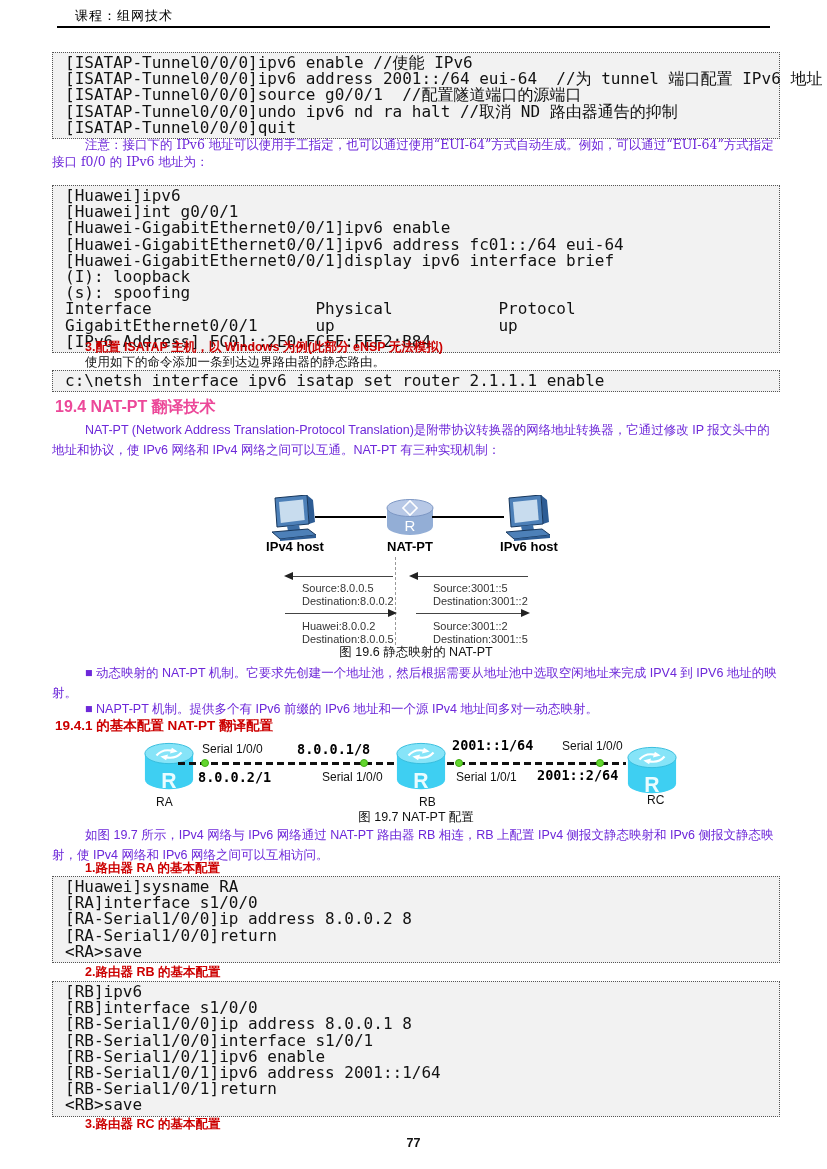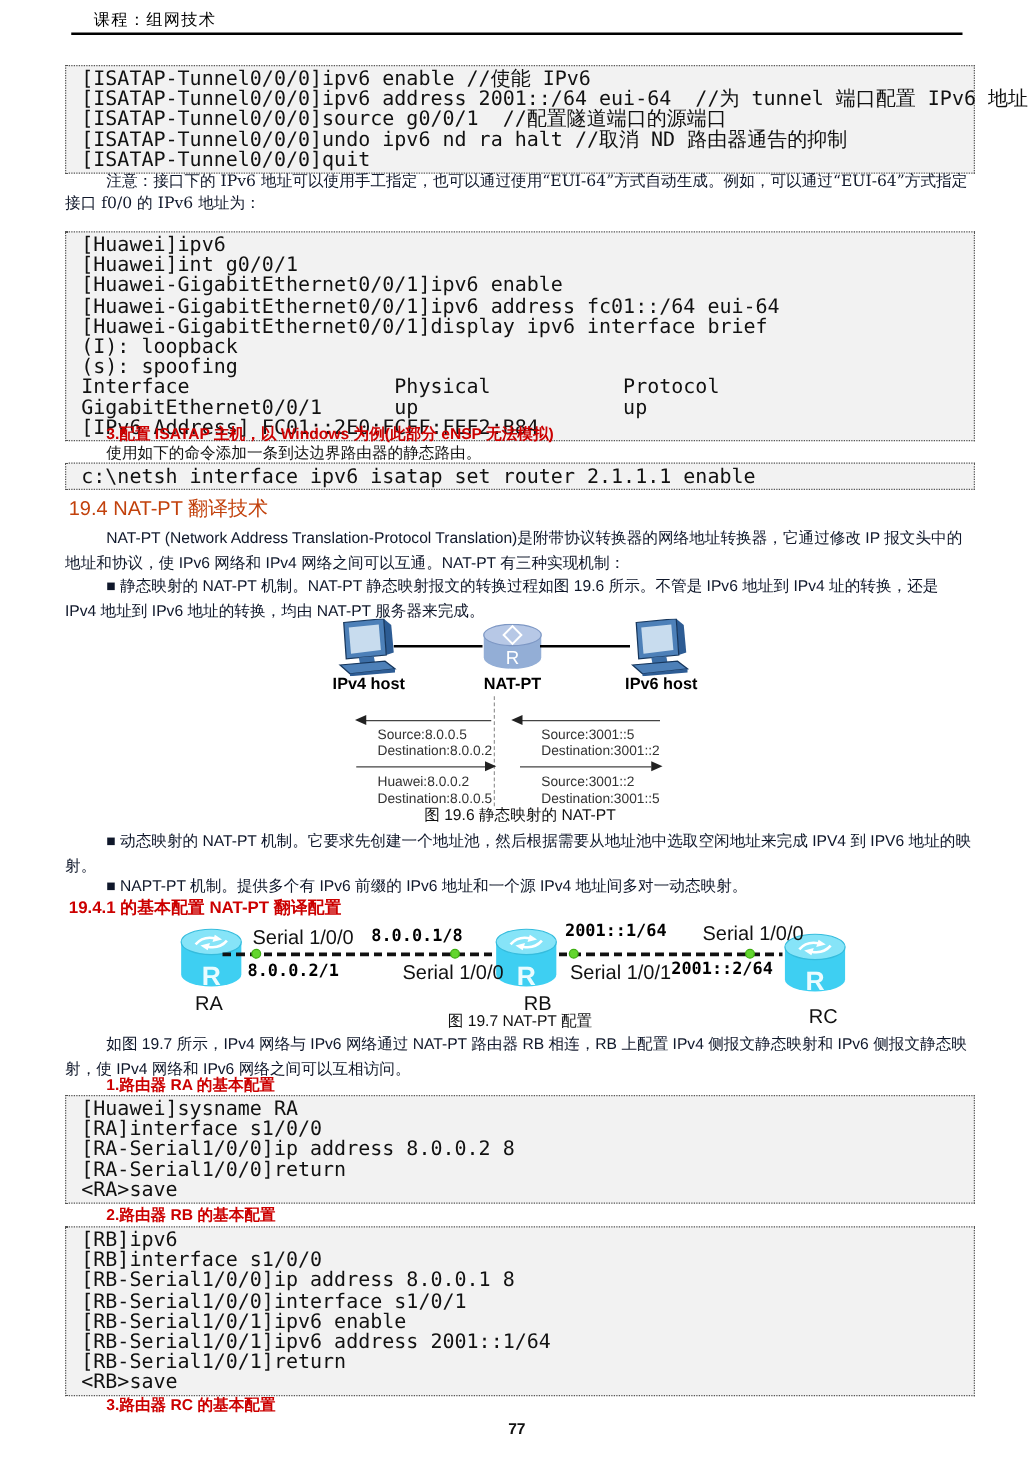--- a/index.html
+++ b/index.html
@@ -16,44 +16,44 @@
     position:absolute; left:52px; width:728px; background:#f2f2f2;
     border:1px dotted #555; padding:2px 8px 2px 12px;
   }
   .code pre {
     font-family:"DejaVu Sans Mono","Liberation Mono",monospace;
     font-size:16px; line-height:16.2px; color:#111; white-space:pre;
   }
 
   .red-h { position:absolute; left:85px; color:#cc0000; font-weight:bold; font-size:12.5px; }
   .plain-line { position:absolute; left:85px; font-size:12.5px; color:#111; }
-  .sec-h { position:absolute; left:55px; color:#c2410c; font-weight:normal; font-size:16px; }
+  .sec-h { position:absolute; left:55px; color:#ec4899; font-weight:bold; font-size:16px; }
   .sub-h { position:absolute; left:55px; color:#cc0000; font-weight:bold; font-size:13.5px; }
 
-  .body-text { position:absolute; left:52px; width:726px; font-size:12.5px; line-height:19.5px; color:#0f172a; }
+  .body-text { position:absolute; left:52px; width:726px; font-size:12.5px; line-height:19.5px; color:#6d28d9; }
   .indent { text-indent:33px; }
   .note-text { font-family:"DejaVu Serif","Liberation Serif",serif; line-height:17px; }
 
   .fig { position:absolute; left:52px; width:728px; }
   .icon { position:absolute; }
   .node-label { position:absolute; width:80px; text-align:center; font-weight:bold; font-size:13px; color:#000; }
   .hline { position:absolute; height:2px; background:#000; }
   .thin  { position:absolute; height:1px; background:#444; }
   .arr { position:absolute; width:0; height:0; border-top:4px solid transparent; border-bottom:4px solid transparent; }
   .arr-left  { border-right:9px solid #222; }
   .arr-right { border-left:9px solid #222; }
   .vdash { position:absolute; width:0; border-left:1px dashed #999; }
   .fig-label { position:absolute; font-size:11px; color:#333; line-height:13px; white-space:nowrap; }
   .linkdash {
     position:absolute; height:3px;
     background:repeating-linear-gradient(90deg,#111 0px,#111 7px,rgba(0,0,0,0) 7px,rgba(0,0,0,0) 11px);
   }
   .dot { position:absolute; width:8px; height:8px; border-radius:50%; background:#63d62e; border:1px solid #3fae12; }
   .mono-b { position:absolute; font-family:"DejaVu Sans Mono","Liberation Mono",monospace; font-weight:bold; font-size:13.5px; color:#000; white-space:nowrap; }
-  .rname { position:absolute; font-size:16px; color:#111; }
+  .rname { position:absolute; font-size:12px; color:#111; }
   .caption { position:absolute; left:0; width:100%; text-align:center; font-size:12.5px; color:#111; }
   .footer { position:absolute; left:0; top:1136px; width:100%; text-align:center; font-size:12.5px; font-weight:bold; color:#111; }
 </style>
 </head>
 <body>
 
 <div class="page">
 
   <div class="hdr-label">课程：组网技术</div>
   <div class="hdr-rule"></div>
@@ -83,21 +83,20 @@
 
   <div class="red-h" style="top:339px">3.配置 ISATAP 主机，以 Windows 为例(此部分 eNSP 无法模拟)</div>
   <div class="plain-line" style="top:354px">使用如下的命令添加一条到达边界路由器的静态路由。</div>
 
   <div class="code" style="top:370px">
     <pre>c:\netsh interface ipv6 isatap set router 2.1.1.1 enable</pre>
   </div>
 
   <div class="sec-h" style="top:397px">19.4 NAT-PT 翻译技术</div>
   <div class="body-text indent" style="top:421px">NAT-PT (Network Address Translation-Protocol Translation)是附带协议转换器的网络地址转换器，它通过修改 IP 报文头中的地址和协议，使 IPv6 网络和 IPv4 网络之间可以互通。NAT-PT 有三种实现机制：</div>
-  <div class="body-text indent" style="top:460px">■ 静态映射的 NAT-PT 机制。NAT-PT 静态映射报文的转换过程如图 19.6 所示。不管是 IPv6 地址到 IPv4 址的转换，还是 IPv4 地址到 IPv6 地址的转换，均由 NAT-PT 服务器来完成。</div>
 
   <div class="fig" style="top:493px; height:170px">
 
     <svg class="icon" style="left:218px; top:2px" width="50" height="46" viewBox="0 0 50 46">
       <polygon points="37,0 43,5 45,27 39,29" fill="#2d5c94"></polygon>
       <polygon points="5,3 37,0 39,29 7,32" fill="#4d80b8" stroke="#16365c" stroke-width="1"></polygon>
       <polygon points="9,7 33,4.5 34.7,25 10.8,28" fill="#c8dcee"></polygon>
       <polygon points="17,31 29,30 30,35 18,36" fill="#3c6ea6"></polygon>
       <polygon points="2,37 38,34 46,40 10,44" fill="#4d80b8" stroke="#16365c" stroke-width="1"></polygon>
       <polygon points="10,44 46,40 46,43 10,46" fill="#2d5c94"></polygon>
@@ -208,21 +207,21 @@
     <div class="mono-b" style="left:146px; top:38px">8.0.0.2/1</div>
     <div class="mono-b" style="left:245px; top:10px">8.0.0.1/8</div>
     <div class="rname" style="left:270px; top:39px">Serial 1/0/0</div>
     <div class="mono-b" style="left:400px; top:6px">2001::1/64</div>
     <div class="rname" style="left:404px; top:39px">Serial 1/0/1</div>
     <div class="rname" style="left:510px; top:8px">Serial 1/0/0</div>
     <div class="mono-b" style="left:485px; top:36px">2001::2/64</div>
 
     <div class="rname" style="left:104px; top:64px">RA</div>
     <div class="rname" style="left:367px; top:64px">RB</div>
-    <div class="rname" style="left:595px; top:74px">RC</div>
+    <div class="rname" style="left:595px; top:62px">RC</div>
 
     <div class="caption" style="top:78px">图 19.7 NAT-PT 配置</div>
   </div>
 
   <div class="body-text indent" style="top:826px">如图 19.7 所示，IPv4 网络与 IPv6 网络通过 NAT-PT 路由器 RB 相连，RB 上配置 IPv4 侧报文静态映射和 IPv6 侧报文静态映射，使 IPv4 网络和 IPv6 网络之间可以互相访问。</div>
 
   <div class="red-h" style="top:860px">1.路由器 RA 的基本配置</div>
   <div class="code" style="top:876px">
     <pre>[Huawei]sysname RA
 [RA]interface s1/0/0

